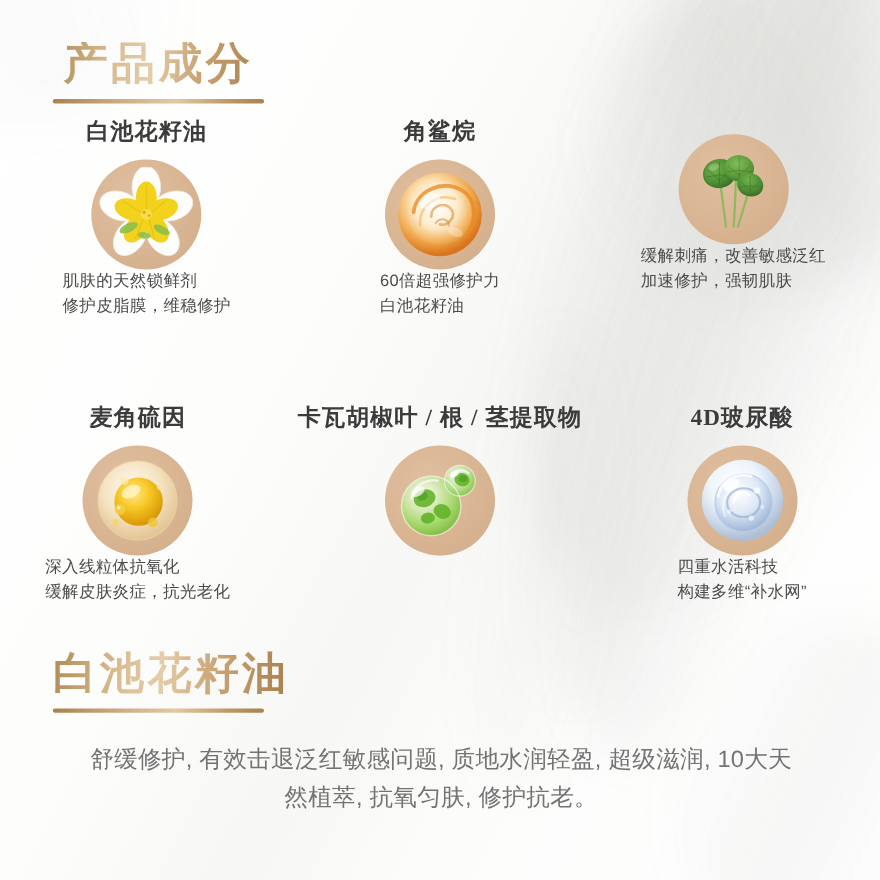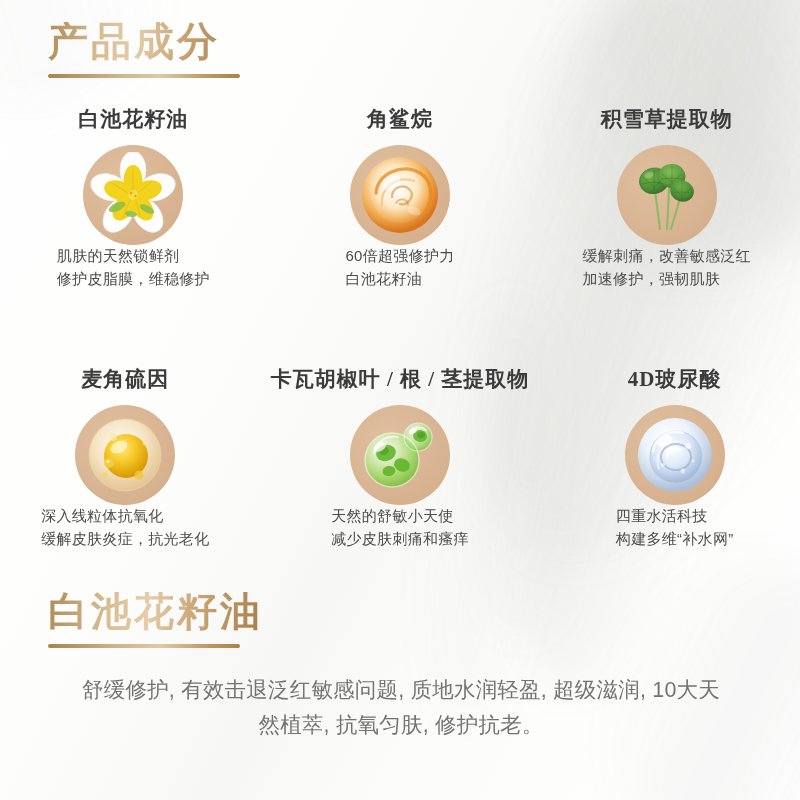--- a/index.html
+++ b/index.html
@@ -181,21 +181,21 @@
   <div class="bg-layer">
     <div class="fold fold-g"></div>
     <div class="fold fold-d"></div>
     <div class="fold fold-a"></div>
     <div class="fold fold-b"></div>
     <div class="fold fold-c"></div>
     <div class="fold fold-e"></div>
     <div class="fold fold-f"></div>
   </div>
 
-  <div class="section-head" style="top:22px;">
+  <div class="section-head" style="top:38px;text-align:center;">
     <div class="section-title">产品成分</div>
     <div class="title-rule"></div>
   </div>
 
   <div class="grid" style="top:108px;">
 
     <div class="cell">
       <div class="ing-name">白池花籽油</div>
       <div class="swatch">
         <svg width="86" height="86" viewBox="0 0 86 86">
@@ -261,21 +261,20 @@
           <path d="M38 50 C42 44 50 46 50 52" fill="none" stroke="#d98429" stroke-width="1.8" opacity=".5" stroke-linecap="round"></path>
           <ellipse cx="33" cy="30" rx="10" ry="6" fill="#ffffff" opacity=".55" transform="rotate(-28 33 30)"></ellipse>
           <ellipse cx="56" cy="58" rx="7" ry="4" fill="#ffffff" opacity=".3" transform="rotate(20 56 58)"></ellipse>
         </svg>
       </div>
       <div class="ing-desc">60倍超强修护力
 白池花籽油</div>
     </div>
 
     <div class="cell">
-      <div class="ing-name">积雪草提取物</div>
       <div class="swatch">
         <svg width="84" height="84" viewBox="0 0 84 84">
           <defs>
             <radialGradient id="lf1" cx="38%" cy="32%" r="70%">
               <stop offset="0%" stop-color="#6fb04a"></stop>
               <stop offset="65%" stop-color="#4e8f36"></stop>
               <stop offset="100%" stop-color="#3a6f28"></stop>
             </radialGradient>
             <radialGradient id="lf2" cx="40%" cy="34%" r="70%">
               <stop offset="0%" stop-color="#82bd58"></stop>
@@ -383,22 +382,20 @@
           <g fill="none" stroke="#ffffff" stroke-width="2" opacity=".7" stroke-linecap="round">
             <path d="M16 40 C18 28 30 22 40 24"></path>
             <path d="M52 20 C55 14 63 13 68 17"></path>
           </g>
           <ellipse cx="22" cy="34" rx="6.5" ry="4" fill="#ffffff" opacity=".7" transform="rotate(-30 22 34)"></ellipse>
           <ellipse cx="55" cy="18" rx="4" ry="2.6" fill="#ffffff" opacity=".75" transform="rotate(-25 55 18)"></ellipse>
           <circle cx="34" cy="47" r="27" fill="none" stroke="#ffffff" stroke-width="1.4" opacity=".55"></circle>
           <circle cx="60" cy="24" r="14" fill="none" stroke="#ffffff" stroke-width="1.2" opacity=".55"></circle>
         </svg>
       </div>
-      <div class="ing-desc">天然的舒敏小天使
-减少皮肤刺痛和瘙痒</div>
     </div>
 
     <div class="cell">
       <div class="ing-name">4D玻尿酸</div>
       <div class="swatch">
         <svg width="84" height="84" viewBox="0 0 84 84">
           <defs>
             <radialGradient id="bw1" cx="40%" cy="30%" r="68%">
               <stop offset="0%" stop-color="#ffffff"></stop>
               <stop offset="45%" stop-color="#eef4fb"></stop>

